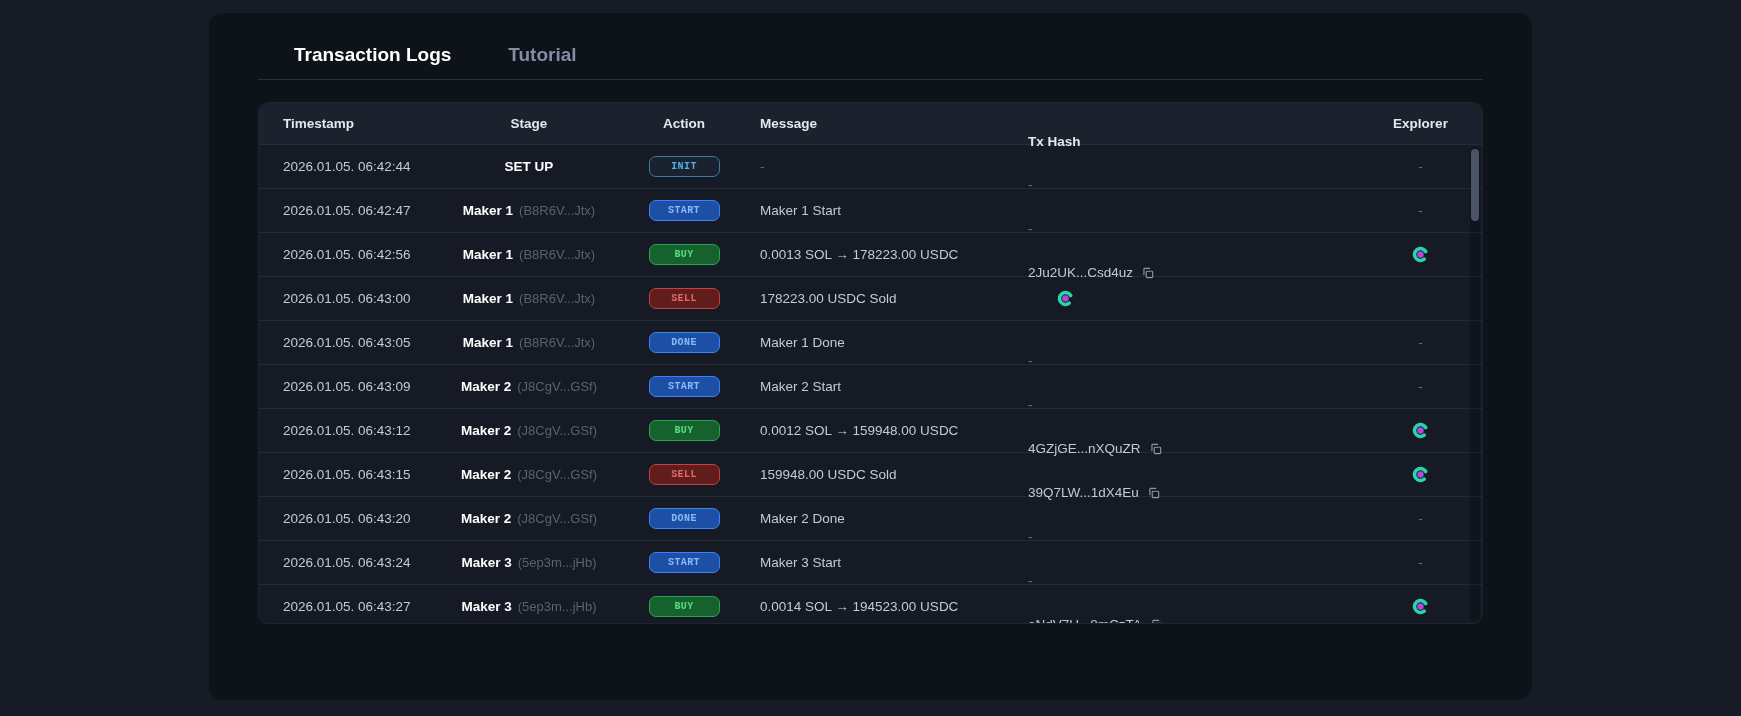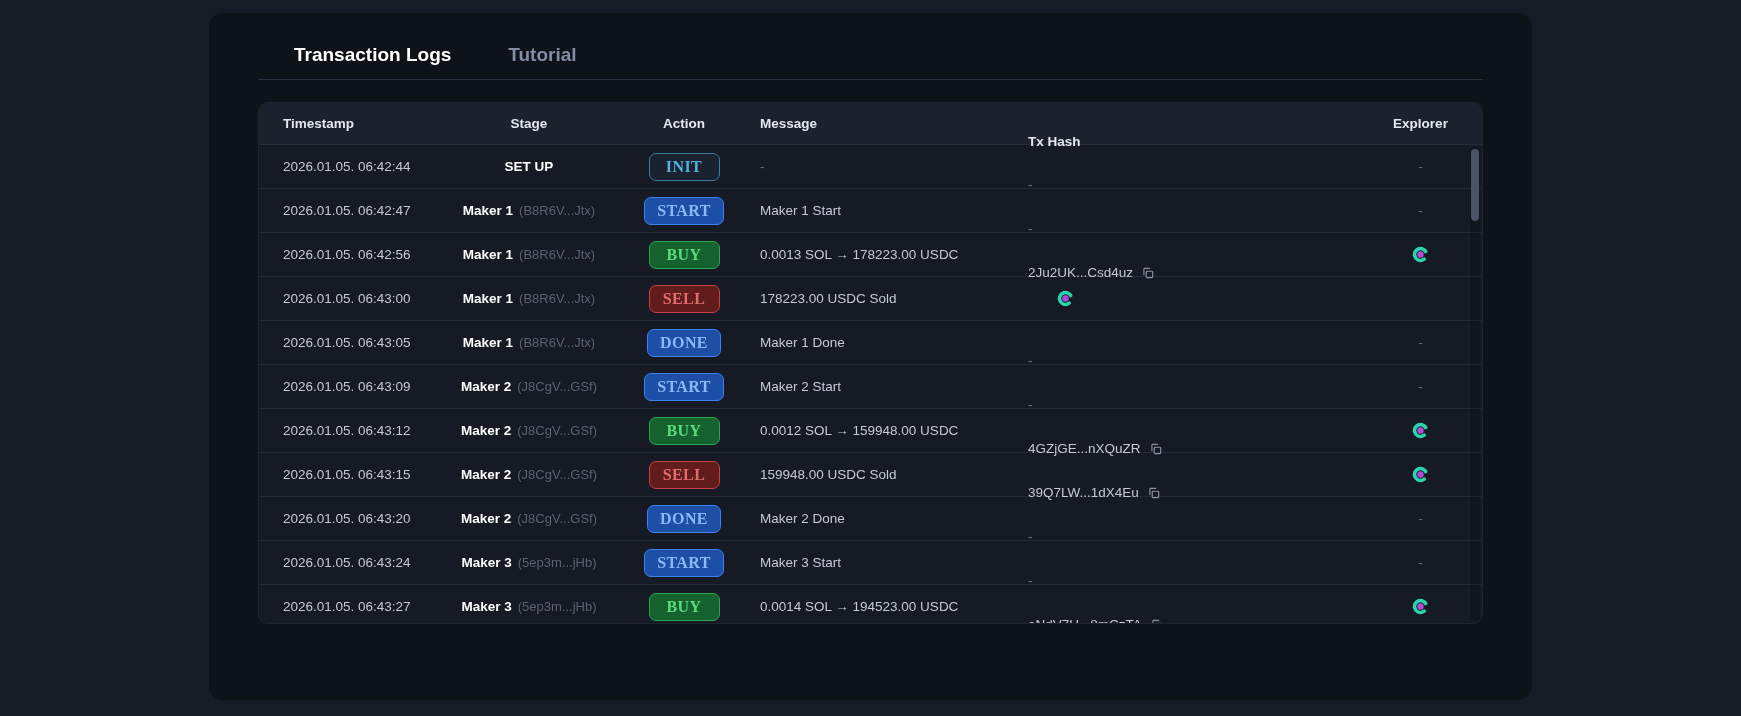--- a/index.html
+++ b/index.html
@@ -59,22 +59,22 @@
 
   .stage-main { color: #ffffff; font-weight: bold; }
   .stage-sub  { color: #596272; font-size: 13px; text-align: right; }
   .dash { color: #69707f; }
 
   .badge {
     min-width: 71px;
     padding: 4px 12px;
     border: 1px solid;
     border-radius: 7px;
-    font-family: Liberation Serif, serif;
-    font-size: 16px;
+    font-family: Liberation Mono, monospace;
+    font-size: 10px;
     font-weight: bold;
     letter-spacing: 0.4px;
     text-align: center;
     cursor: pointer;
   }
   .copy-btn {
     background: none; border: none; cursor: pointer;
     display: inline-flex; align-items: center; padding: 0;
   }
   .exp-btn {

